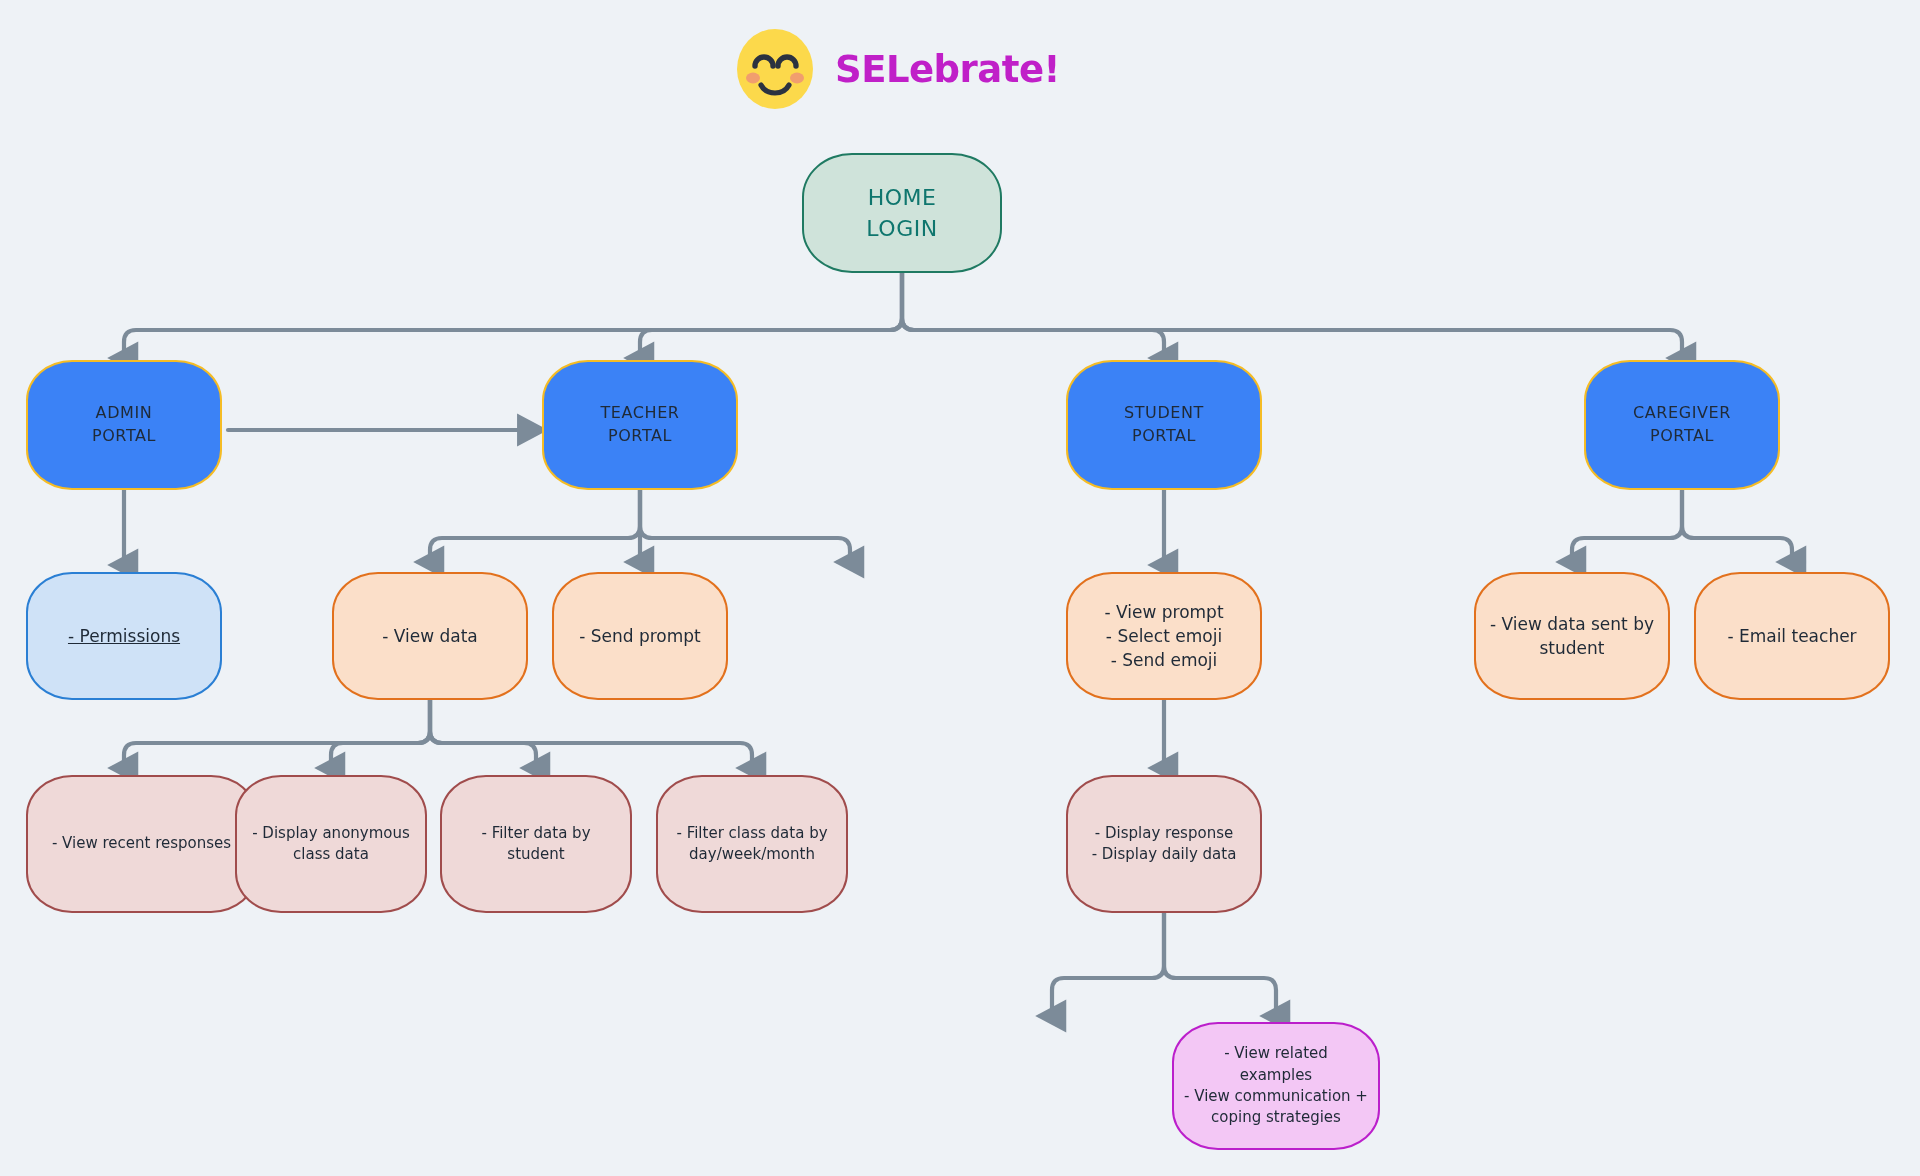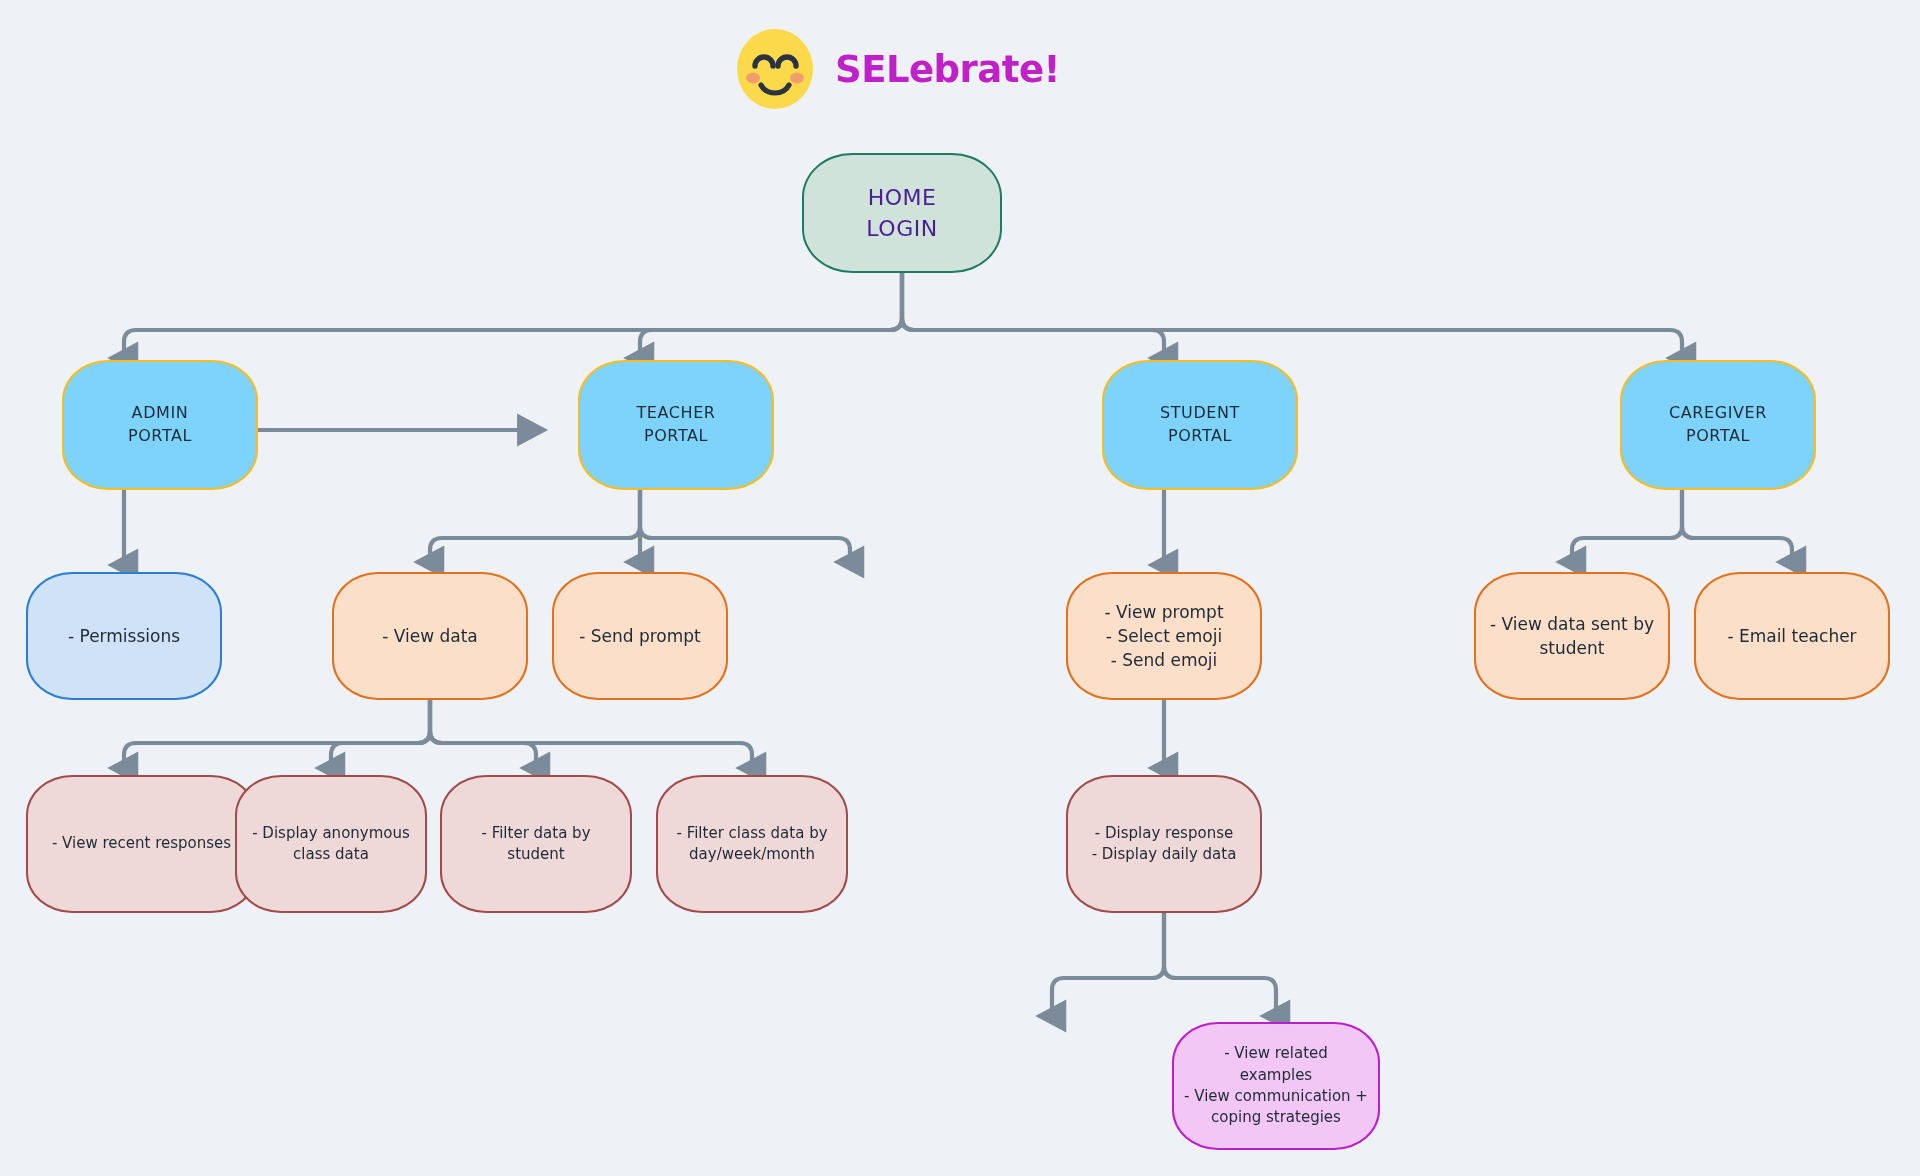--- a/index.html
+++ b/index.html
@@ -38,26 +38,26 @@
     color:#1f2a37;
     border-style:solid;
     border-width:2.5px;
     border-radius:46px/40px;
     padding:6px 10px;
     line-height:1.42;
   }
   .node .lines{display:block;width:100%;white-space:pre-line;}
 
   .n-home{
-    background:#cfe3da;border-color:#1f7a62;color:#4c1d95;
+    background:#cfe3da;border-color:#1f7a62;color:#0f766e;
     font-size:22px;letter-spacing:0.5px;border-radius:50px/44px;
   }
   .n-portal{
-    background:#7dd3fc;border-color:#f5bc24;
-    font-size:16px;letter-spacing:0.6px;margin-left:36px;
+    background:#3b82f6;border-color:#f5bc24;
+    font-size:16px;letter-spacing:0.6px;
   }
   .n-blue{
     background:#cfe2f7;border-color:#2a7fd4;
     font-size:17px;
   }
   .n-orange{
     background:#fbdfc9;border-color:#e2711d;
     font-size:17px;
   }
   .n-maroon{
@@ -149,21 +149,21 @@
   <div class="node n-portal" style="left:1066px;top:360px;width:196px;height:130px;">
     <span class="lines">STUDENT
 PORTAL</span>
   </div>
 
   <div class="node n-portal" style="left:1584px;top:360px;width:196px;height:130px;">
     <span class="lines">CAREGIVER
 PORTAL</span>
   </div>
 
-  <div class="node n-blue" style="left:26px;top:572px;width:196px;height:128px;">
+  <div class="node n-blue" style="left:26px;top:572px;width:196px;height:128px;text-decoration:underline;">
     <span class="lines">- Permissions</span>
   </div>
 
   <div class="node n-orange" style="left:332px;top:572px;width:196px;height:128px;">
     <span class="lines">- View data</span>
   </div>
 
   <div class="node n-orange" style="left:552px;top:572px;width:176px;height:128px;">
     <span class="lines">- Send prompt</span>
   </div>

